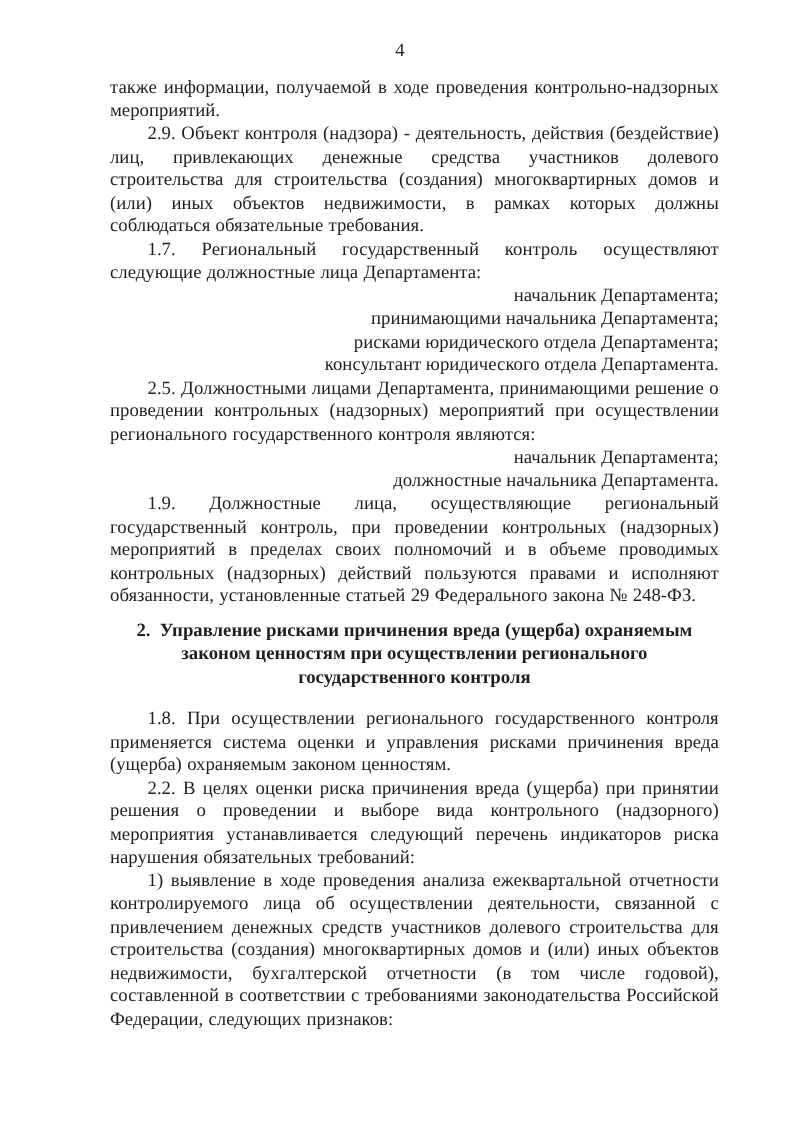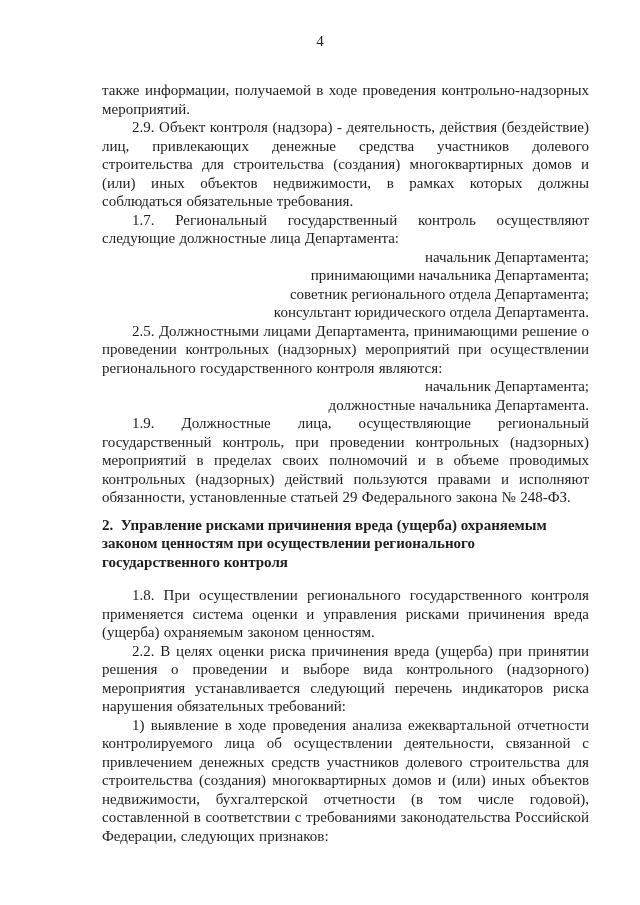--- a/index.html
+++ b/index.html
@@ -21,23 +21,22 @@
   .pagenum {
     position: absolute;
     top: 32px;
     left: 0;
     width: 100%;
     text-align: center;
   }
   .doc-body {
     position: absolute;
     top: 61px;
-    left: 102px;
+    left: 88px;
     width: 487px;
-    margin-top: 20px;
   }
   p.para {
     margin: 0;
     text-align: justify;
     text-indent: 30px;
     word-spacing: 0.5px;
   }
   p.para.cont {
     text-indent: 0;
   }
@@ -45,42 +44,42 @@
     padding-left: 45px;
     text-align: right;
   }
   .heading {
     font-weight: bold;
     text-align: center;
     margin-top: 9px;
     margin-bottom: 15px;
   }
   .heading .hline {
-    text-align: left;
+    text-align: center;
   }
 </style>
 </head>
 <body>
 
 <div class="page">
 
   <div class="pagenum">4</div>
 
   <div class="doc-body">
 
     <p class="para cont">также информации, получаемой в ходе проведения контрольно-надзорных мероприятий.</p>
 
     <p class="para">2.9. Объект контроля (надзора) - деятельность, действия (бездействие) лиц, привлекающих денежные средства участников долевого строительства для строительства (создания) многоквартирных домов и (или) иных объектов недвижимости, в рамках которых должны соблюдаться обязательные требования.</p>
 
     <p class="para">1.7. Региональный государственный контроль осуществляют следующие должностные лица Департамента:</p>
 
     <div class="plist">
       <div class="li">начальник Департамента;</div>
       <div class="li">принимающими начальника Департамента;</div>
-      <div class="li">советник регионального отдела Департамента;</div>
+      <div class="li">рисками юридического отдела Департамента;</div>
       <div class="li">консультант юридического отдела Департамента.</div>
     </div>
 
     <p class="para">2.5. Должностными лицами Департамента, принимающими решение о проведении контрольных (надзорных) мероприятий при осуществлении регионального государственного контроля являются:</p>
 
     <div class="plist">
       <div class="li">начальник Департамента;</div>
       <div class="li">должностные начальника Департамента.</div>
     </div>
 

